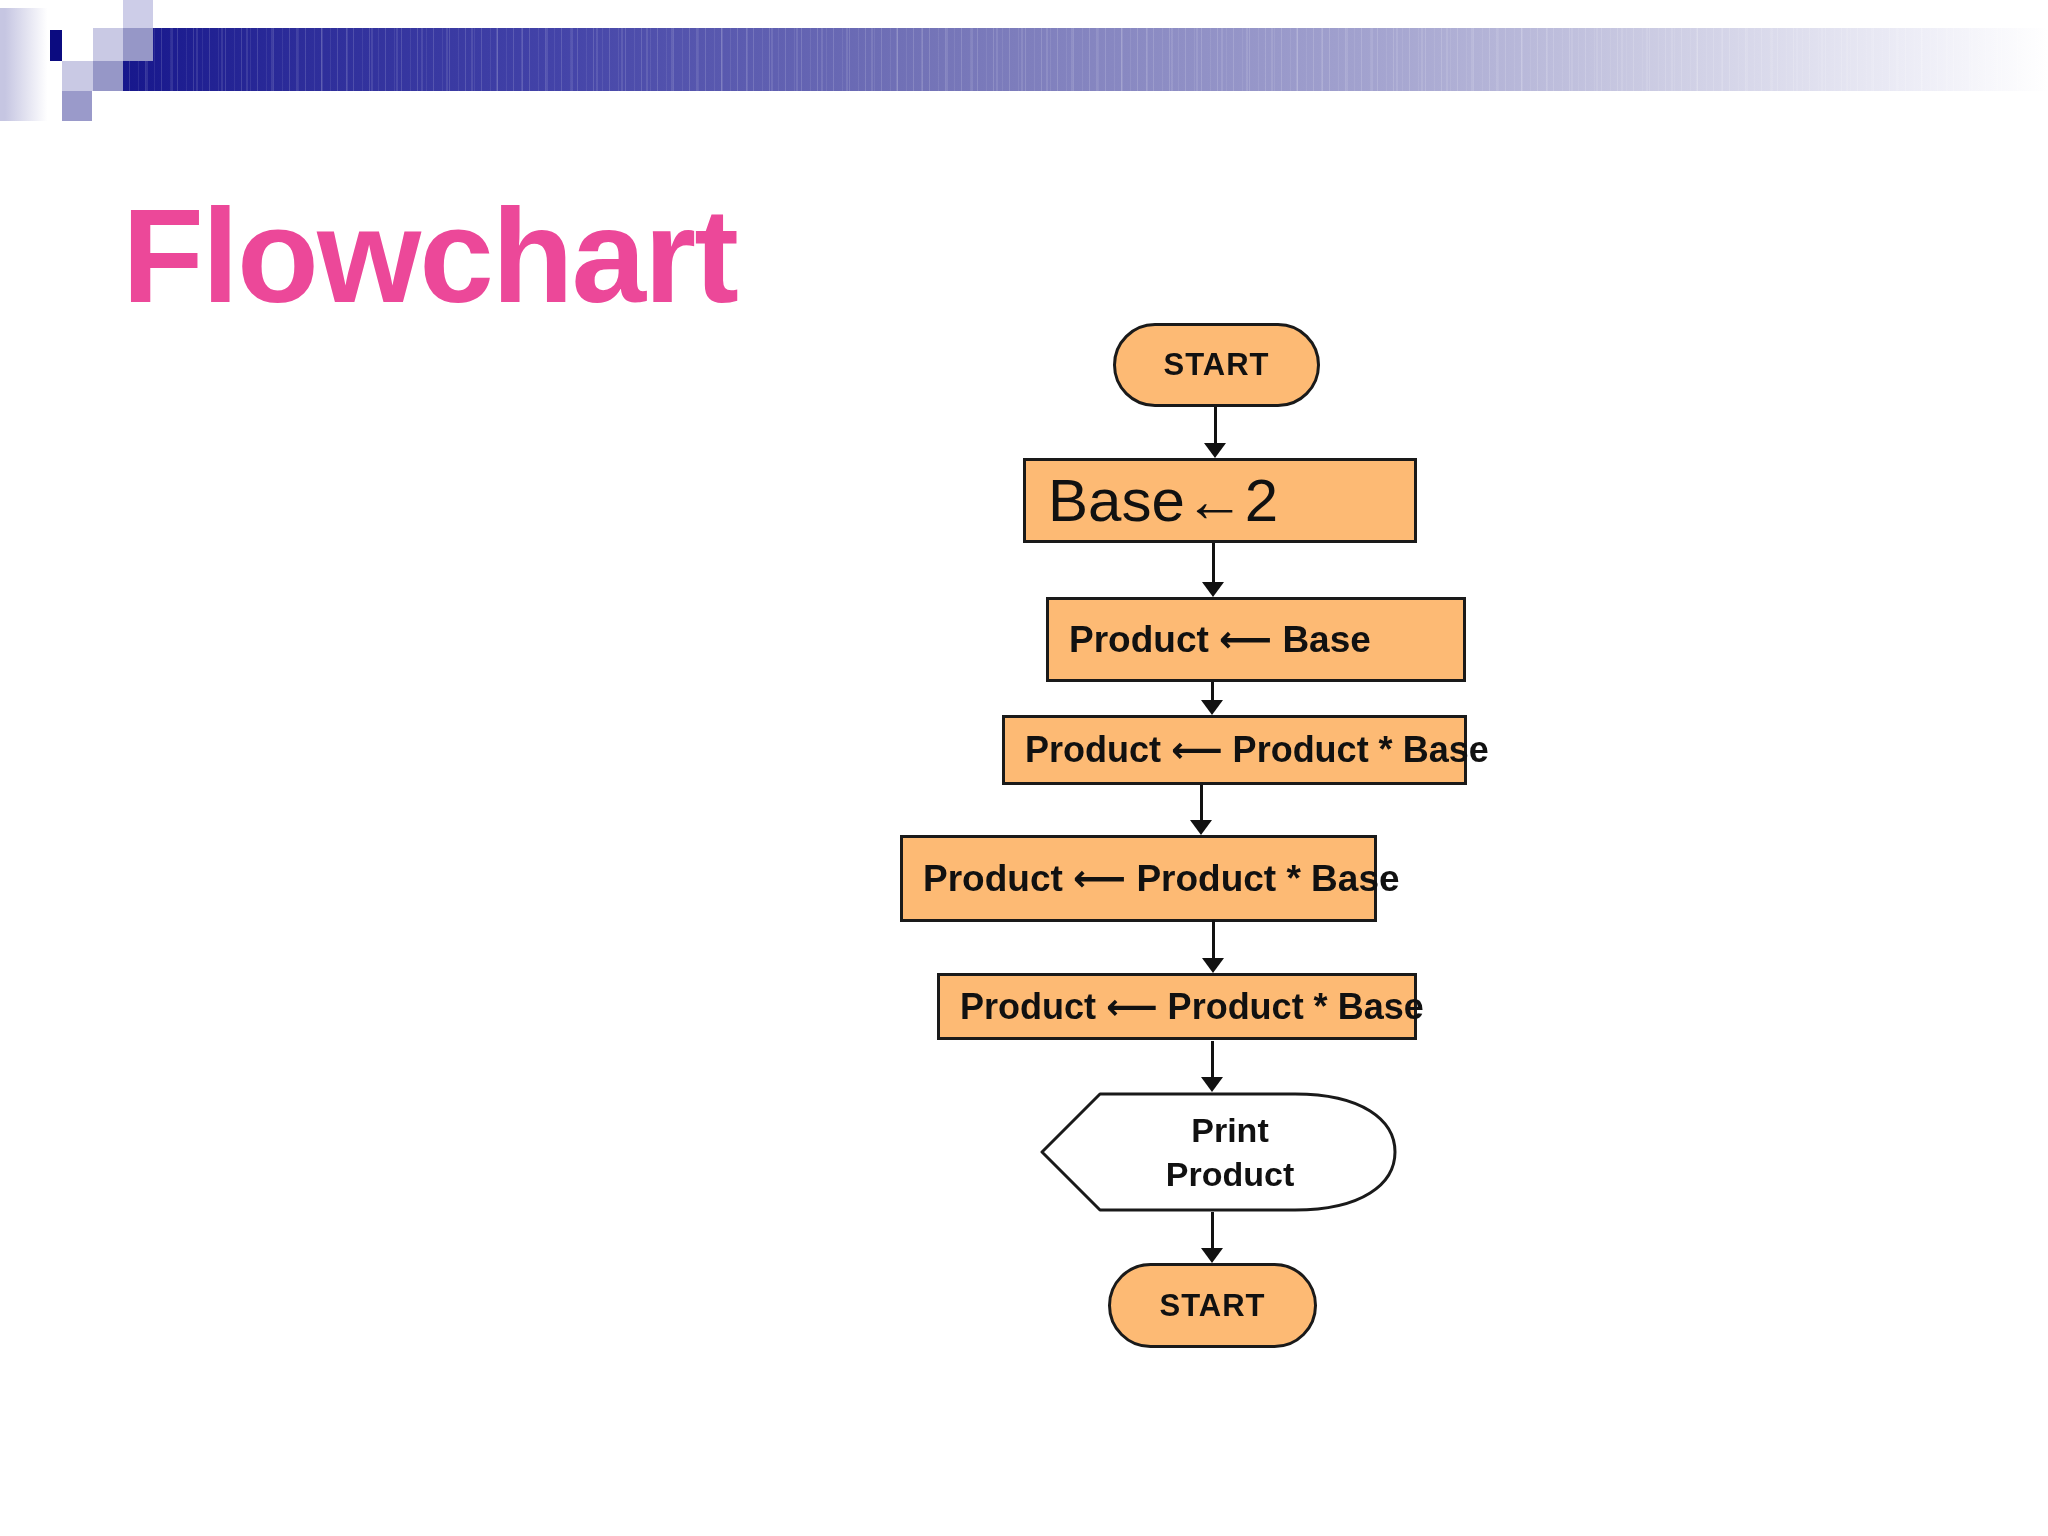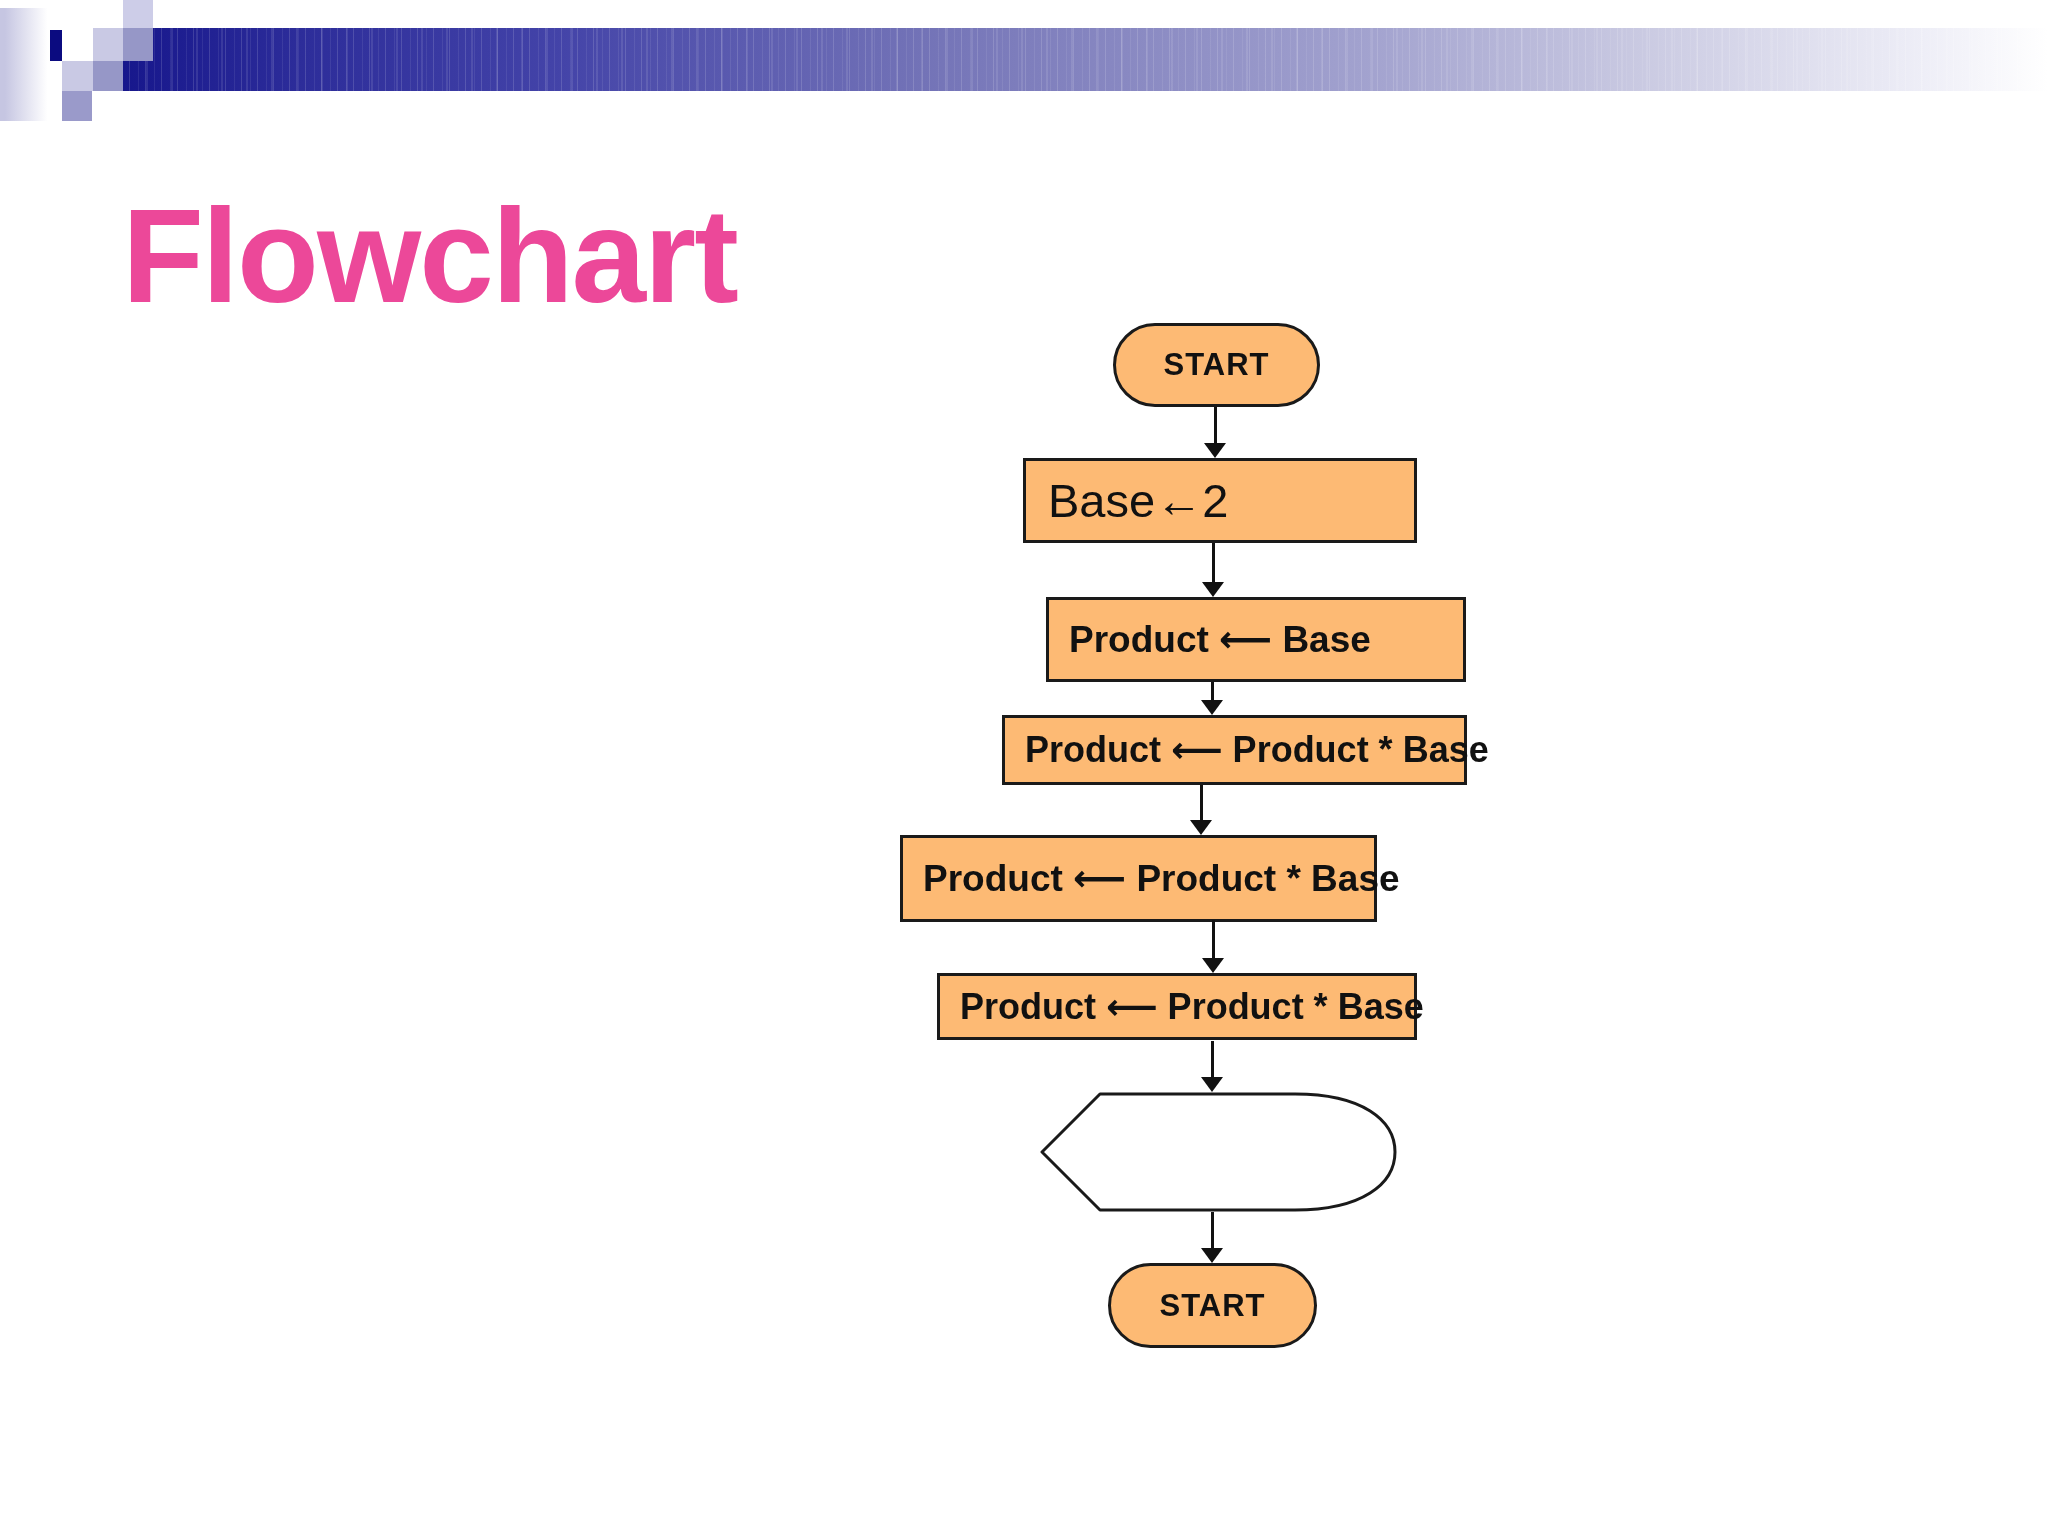--- a/index.html
+++ b/index.html
@@ -72,21 +72,21 @@
     justify-content: center;
     font-size: 31px;
     letter-spacing: 1px;
   }
   .process {
     font-size: 37px;
     padding-left: 20px;
   }
   #n-start { left: 1113px; top: 323px;  width: 207px; height: 84px; }
   #n-base  { left: 1023px; top: 458px;  width: 394px; height: 85px;
-             font-weight: 400; font-size: 47px; padding-left: 22px; }
+             font-weight: 400; font-size: 60px; padding-left: 22px; }
   #n-prod  { left: 1046px; top: 597px;  width: 420px; height: 85px; }
   #n-mul1  { left: 1002px; top: 715px;  width: 465px; height: 70px; font-size: 36px; }
   #n-mul2  { left: 900px;  top: 835px;  width: 477px; height: 87px; }
   #n-mul3  { left: 937px;  top: 973px;  width: 480px; height: 67px; font-size: 36px; }
   #n-stop  { left: 1108px; top: 1263px; width: 209px; height: 85px; }
 
   
   .display-shape { left: 1040px; top: 1092px; width: 357px; height: 120px; }
   .display-shape svg { display: block; }
   .display-label {
@@ -190,20 +190,22 @@
 
   <div class="arrow" id="a6">
       <i class="shaft"></i>
       <i class="head"></i>
     </div>
 
   <div class="abs display-shape">
     <svg width="357" height="120" viewBox="0 0 357 120">
       <path d="M 60 2 L 255 2 C 322 2 355 28 355 60 C 355 92 322 118 255 118 L 60 118 L 2 60 Z" fill="#ffffff" stroke="#1a1a1a" stroke-width="3" stroke-linejoin="round"></path>
     </svg>
+    <div class="display-label">Print
+Product</div>
   </div>
 
   <div class="arrow" id="a7">
       <i class="shaft"></i>
       <i class="head"></i>
     </div>
 
   <div class="node terminator" id="n-stop">
     <span>START</span>
   </div>

